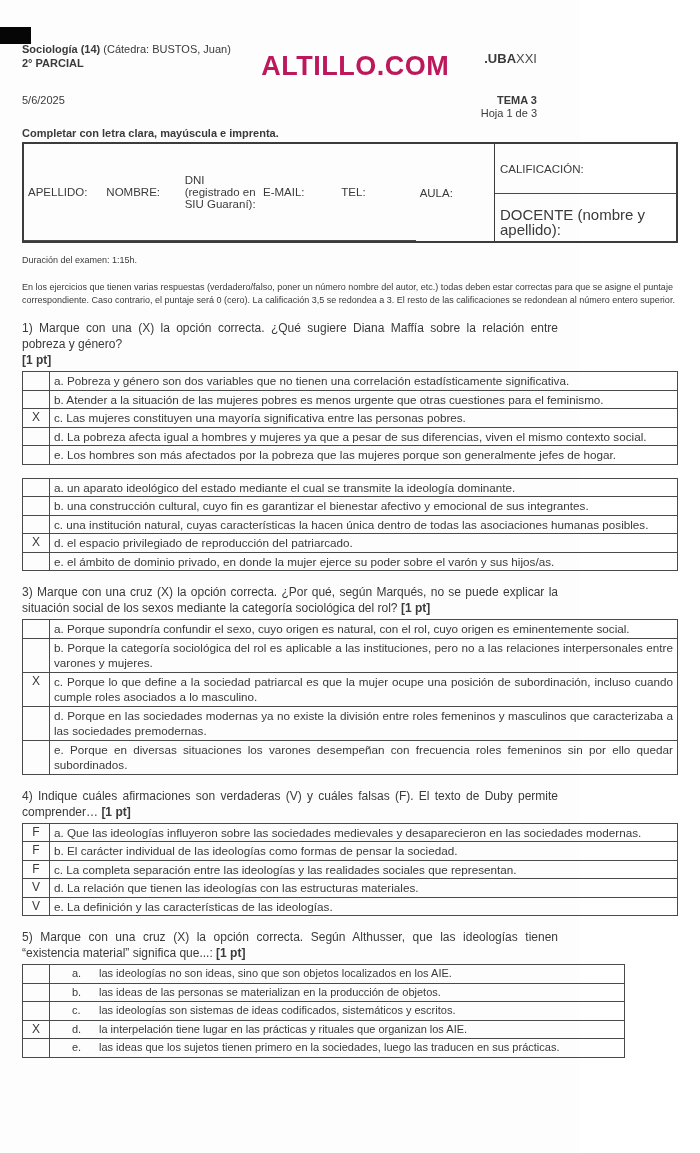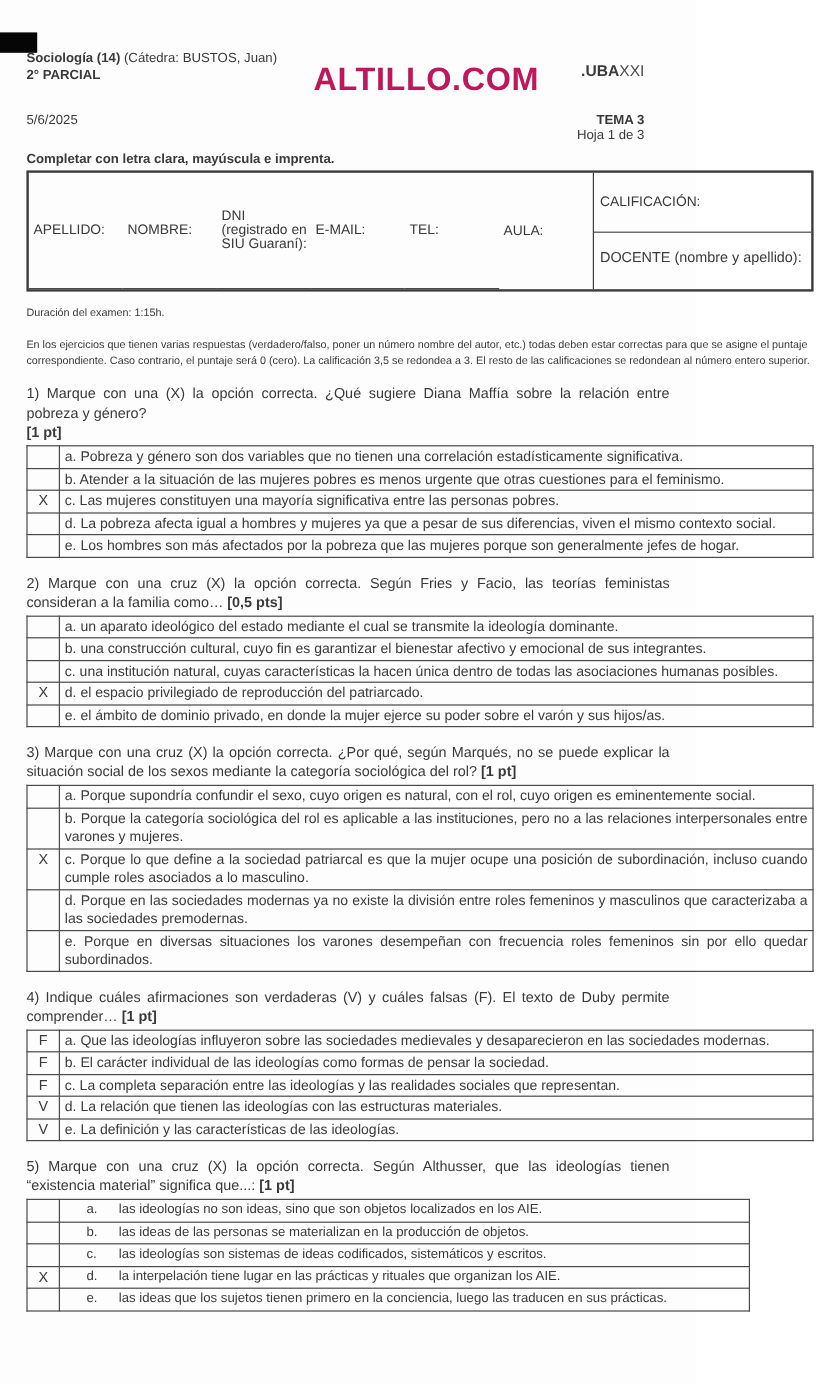--- a/index.html
+++ b/index.html
@@ -26,21 +26,21 @@
   .row2-right{text-align:right;padding-right:21px;}
   .fill-note{font-size:11px;font-weight:bold;margin-top:7px;line-height:13px;}
 
   
   .sform{margin-top:2px;width:656px;box-sizing:border-box;border:2px solid #3c3c3c;display:flex;height:101px;}
   .sform-left{width:470px;display:flex;flex-direction:row;border-right:1.5px solid #3c3c3c;}
   .sform-row{flex:1;display:flex;align-items:center;padding-left:4px;font-size:11.5px;border-bottom:1px solid #4a4a4a;}
   .sform-row:last-child{border-bottom:none;}
   .sform-right{flex:1;display:flex;flex-direction:column;gap:12px;}
   .sform-grade{height:50px;display:flex;align-items:center;padding-left:5px;font-size:11.5px;border-bottom:1px solid #4a4a4a;box-sizing:border-box;}
-  .sform-teacher{flex:1;padding:1px 0 0 5px;font-size:12px;line-height:15px;}
+  .sform-teacher{flex:1;padding:1px 0 0 5px;font-size:15px;line-height:15px;}
 
   
   .duration{margin-top:11px;font-size:9px;line-height:12px;}
   .rules{margin-top:15px;font-size:9px;line-height:13px;text-align:left;width:660px;}
 
   
   .q{margin-top:13px;}
   .qp{margin:0 0 3px 0;font-size:12px;line-height:16px;text-align:justify;}
   .pts{font-weight:bold;}
   .pts-block{display:block;font-weight:bold;}
@@ -122,21 +122,20 @@
           </tr>
       <tr>
             <td class="mark"></td>
             <td class="opt">e. Los hombres son más afectados por la pobreza que las mujeres porque son generalmente jefes de hogar.</td>
           </tr>
     </tbody>
       </table>
   </div>
 
   <div class="q">
-    <p class="qp"><span>2) Marque con una cruz (X) la opción correcta. Según Fries y Facio, las teorías feministas consideran a la familia como…</span> <span class="pts">[0,5 pts]</span></p>
     <table class="opts">
       <tbody>
           <tr>
             <td class="mark"></td>
             <td class="opt">a. un aparato ideológico del estado mediante el cual se transmite la ideología dominante.</td>
           </tr>
       <tr>
             <td class="mark"></td>
             <td class="opt">b. una construcción cultural, cuyo fin es garantizar el bienestar afectivo y emocional de sus integrantes.</td>
           </tr>
@@ -227,19 +226,19 @@
       <tr>
             <td class="mark"></td>
             <td class="opt"><span class="letter">c.</span><span>las ideologías son sistemas de ideas codificados, sistemáticos y escritos.</span></td>
           </tr>
       <tr>
             <td class="mark">X</td>
             <td class="opt"><span class="letter">d.</span><span>la interpelación tiene lugar en las prácticas y rituales que organizan los AIE.</span></td>
           </tr>
       <tr>
             <td class="mark"></td>
-            <td class="opt"><span class="letter">e.</span><span>las ideas que los sujetos tienen primero en la conciencia, luego las traducen en sus prácticas.</span></td>
+            <td class="opt"><span class="letter">e.</span><span>las ideas que los sujetos tienen primero en la sociedades, luego las traducen en sus prácticas.</span></td>
           </tr>
     </tbody>
       </table>
   </div>
 
 </div>
 
 </body></html>

